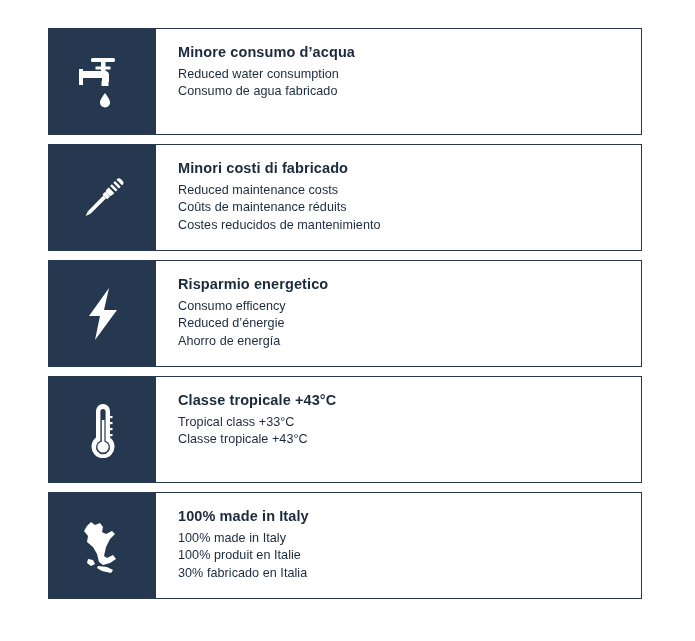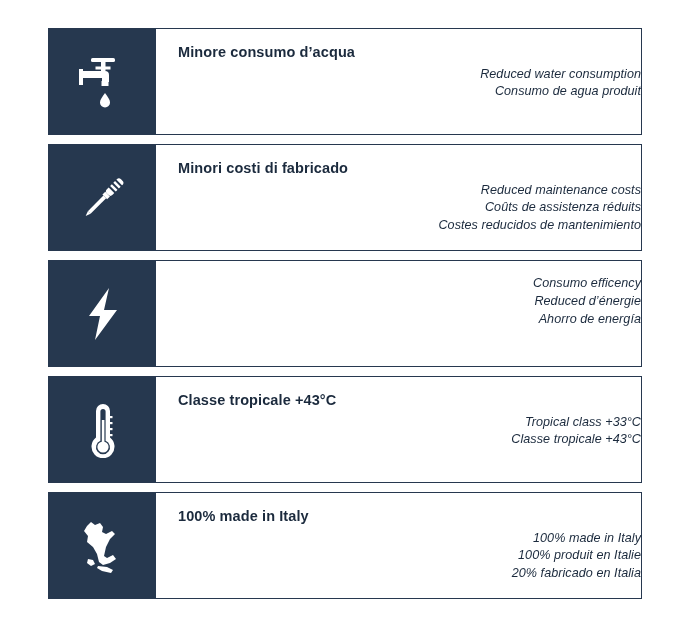--- a/index.html
+++ b/index.html
@@ -54,25 +54,23 @@
   .feature-title {
     font-size: 14.5px;
     font-weight: bold;
     color: #1b2a3d;
     line-height: 1.35;
     margin-bottom: 3px;
     letter-spacing: 0.1px;
   }
   .feature-sub {
     font-size: 12.6px;
-    font-style: italic;
     color: #1b2a3d;
     line-height: 1.42;
     letter-spacing: 0.05px;
-    text-align: right;
   }
 </style>
 </head>
 <body>
 
 <div class="sheet">
   <div class="features">
 
     <div class="feature-row">
       <div class="feature-icon">
@@ -84,21 +82,21 @@
             <path d="M10 21 h24 a4 4 0 0 1 4 4 v7 h-7 v-4 h-21 z" fill="#ffffff"></path>
             <rect x="8" y="19" width="4" height="16" fill="#ffffff"></rect>
             <rect x="30.5" y="31" width="7" height="5" fill="#ffffff"></rect>
             <path d="M34 43 c-3.2 4.4 -5 7.2 -5 9.4 a5 5 0 0 0 10 0 c0 -2.2 -1.8 -5 -5 -9.4 z" fill="#ffffff"></path>
           </svg>
         </span>
       </div>
       <div class="feature-text">
         <div class="feature-title">Minore consumo d’acqua</div>
         <div class="feature-sub">Reduced water consumption</div>
-        <div class="feature-sub">Consumo de agua produit</div>
+        <div class="feature-sub">Consumo de agua fabricado</div>
       </div>
     </div>
 
     <div class="feature-row">
       <div class="feature-icon">
         <span>
           <svg width="64" height="64" viewBox="0 0 64 64" fill="none">
             <g transform="rotate(45 32 32)">
               <rect x="28.5" y="6" width="8" height="20" rx="3" fill="#ffffff"></rect>
               <rect x="27.5" y="9.5" width="10" height="2" fill="#26384f"></rect>
@@ -107,34 +105,35 @@
               <rect x="29.2" y="26" width="6.6" height="4" fill="#ffffff"></rect>
               <rect x="30.6" y="30" width="3.8" height="22" fill="#ffffff"></rect>
               <path d="M30.6 52 h3.8 l-1.9 5 z" fill="#ffffff"></path>
             </g>
           </svg>
         </span>
       </div>
       <div class="feature-text">
         <div class="feature-title">Minori costi di fabricado</div>
         <div class="feature-sub">Reduced maintenance costs</div>
-        <div class="feature-sub">Coûts de assistenza réduits</div>
+        <div class="feature-sub">Coûts de maintenance réduits</div>
         <div class="feature-sub">Costes reducidos de mantenimiento</div>
       </div>
     </div>
 
     <div class="feature-row">
       <div class="feature-icon">
         <span>
           <svg width="64" height="64" viewBox="0 0 64 64" fill="none">
             <path d="M38 6 L18 34 h11 l-5 24 L46 28 H33 z" fill="#ffffff"></path>
           </svg>
         </span>
       </div>
       <div class="feature-text">
+        <div class="feature-title">Risparmio energetico</div>
         <div class="feature-sub">Consumo efficency</div>
         <div class="feature-sub">Reduced d’énergie</div>
         <div class="feature-sub">Ahorro de energía</div>
       </div>
     </div>
 
     <div class="feature-row">
       <div class="feature-icon">
         <span>
           <svg width="64" height="64" viewBox="0 0 64 64" fill="none">
@@ -163,18 +162,18 @@
             <path d="M20 8 l4 3 l5 -2 l3 4 l-1 5 l4 2 l6 -3 l3 3 l-5 5 l-4 8 l-2 9 l3 2 l6 -3 l3 4 l-6 4 l-7 2 l-4 -3 l-2 -8 l-4 -7 l-6 -5 l1 -6 l-4 -5 l3 -5 z" fill="#ffffff"></path>
             <path d="M17 45 l5 1 l2 4 l-4 2 l-4 -3 z" fill="#ffffff"></path>
             <path d="M27 52 l9 1 l6 3 l-2 3 l-9 -2 l-5 -3 z" fill="#ffffff"></path>
           </svg>
         </span>
       </div>
       <div class="feature-text">
         <div class="feature-title">100% made in Italy</div>
         <div class="feature-sub">100% made in Italy</div>
         <div class="feature-sub">100% produit en Italie</div>
-        <div class="feature-sub">20% fabricado en Italia</div>
+        <div class="feature-sub">30% fabricado en Italia</div>
       </div>
     </div>
 
   </div>
 </div>
 
 </body></html>

